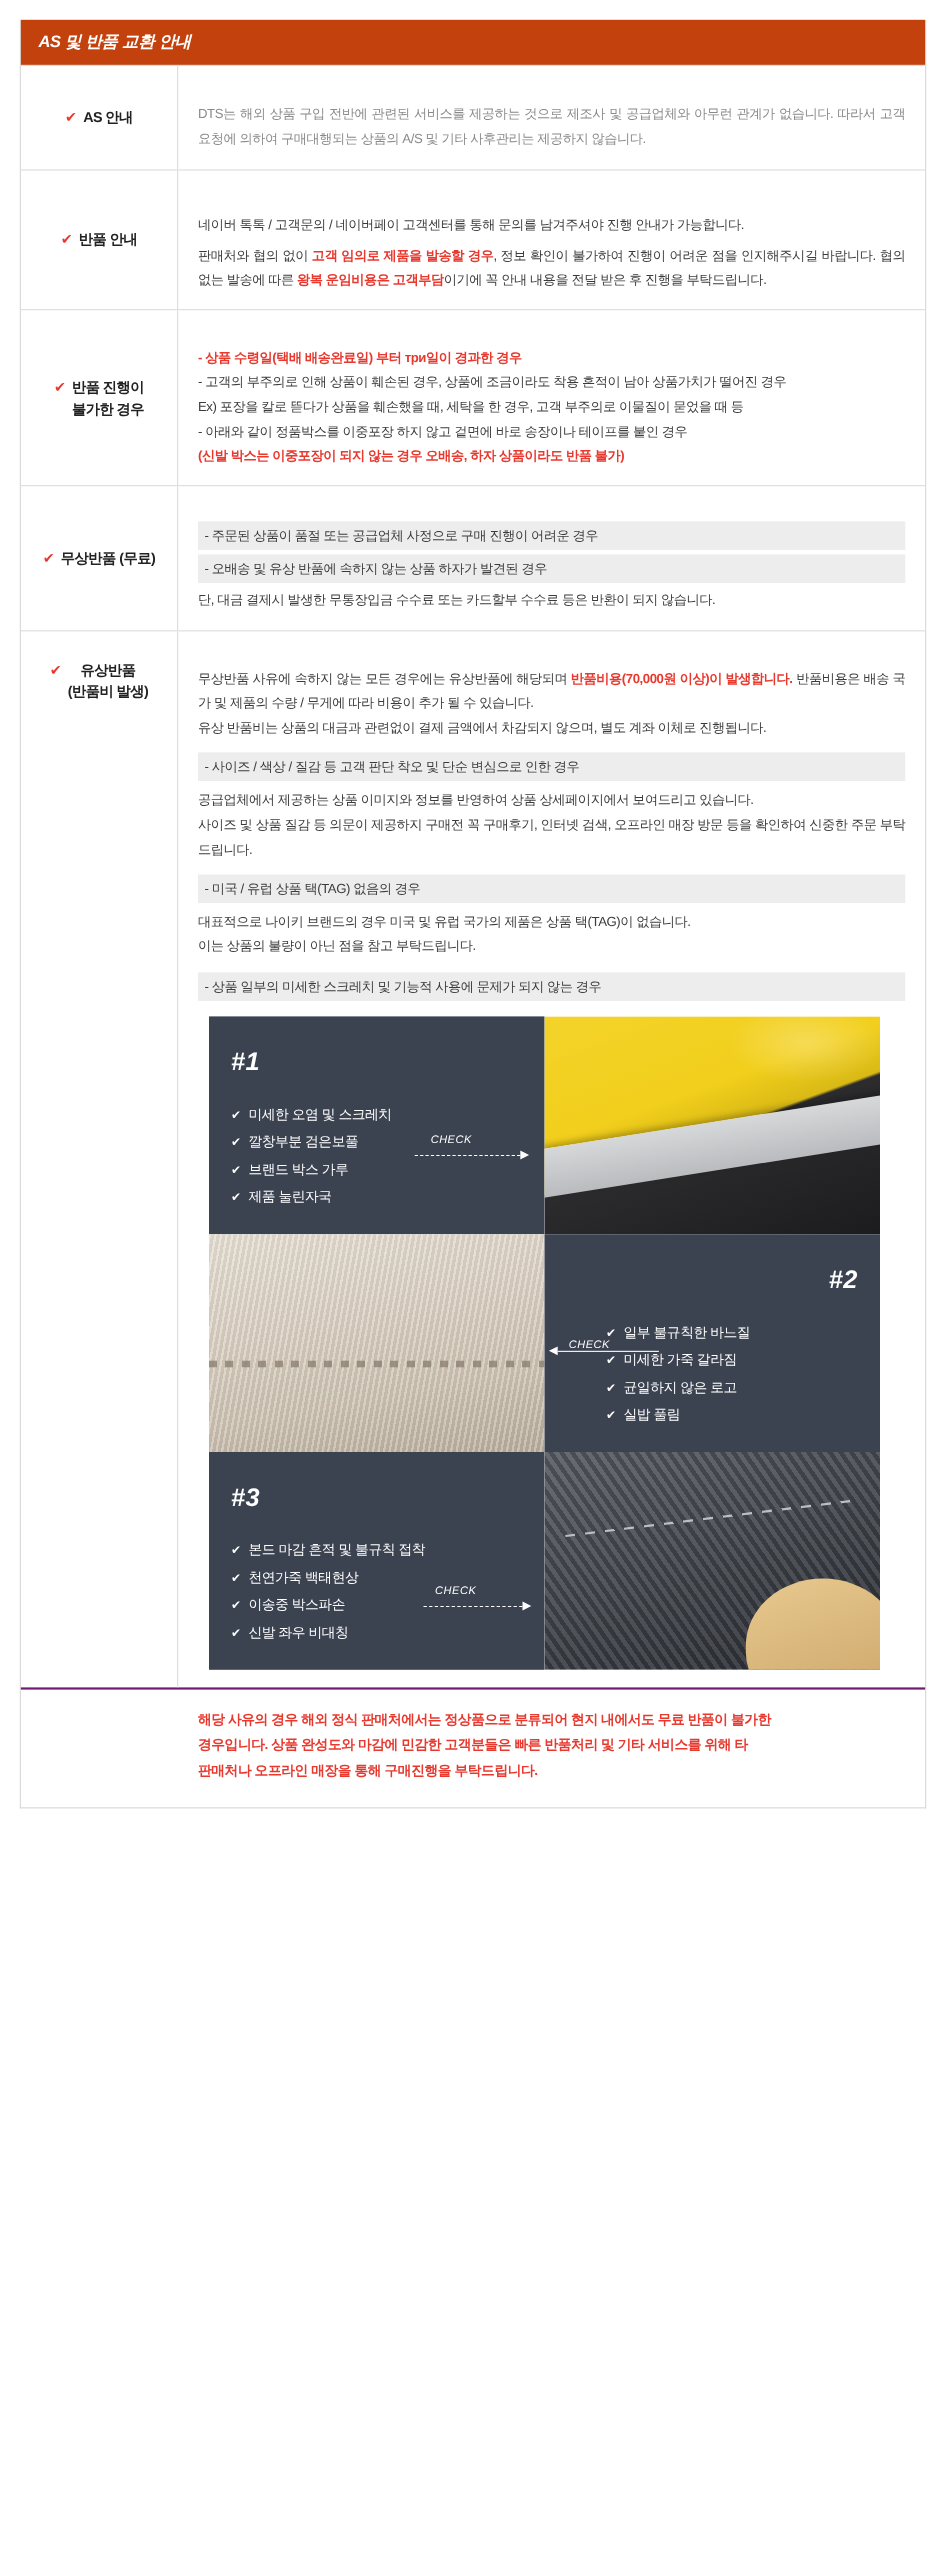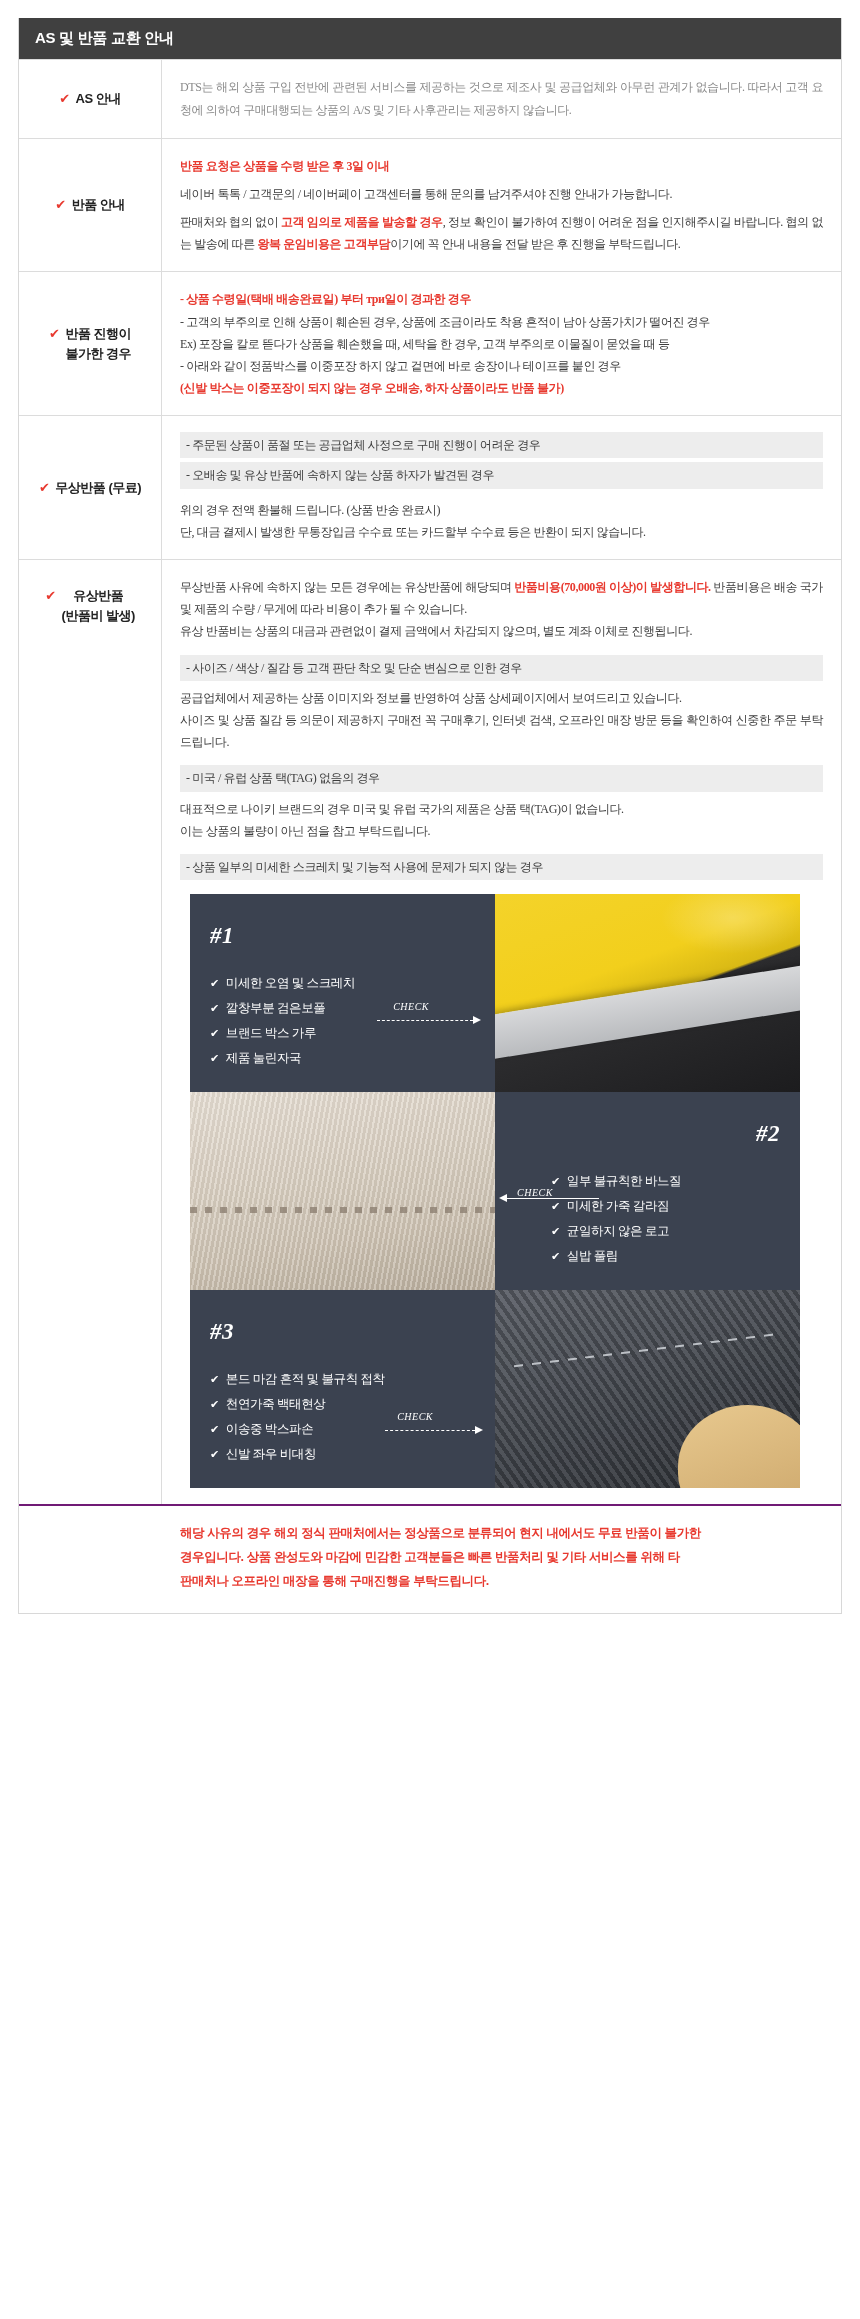--- a/index.html
+++ b/index.html
@@ -16,26 +16,27 @@
     padding: 18px 18px 0 18px;
   }
   .doc {
     width: 824px;
     margin: 0 auto;
     border: 1px solid #d8d8d8;
     border-top: none;
   }
   
   .doc-header {
-    background: #404040;
+    background: #c2410c;
     color: #ffffff;
     font-size: 15px;
     font-weight: bold;
     padding: 11px 16px;
     letter-spacing: -0.3px;
+    font-style: italic;
   }
   
   .row {
     display: flex;
     border-top: 1px solid #dcdcdc;
   }
   .row:first-of-type { border-top: none; }
   .row-label {
     width: 143px;
     flex: 0 0 143px;
@@ -57,26 +58,25 @@
     line-height: 1.5;
   }
   .chk {
     color: #e8392f;
     font-size: 13px;
     font-weight: bold;
     line-height: 1.5;
   }
   .row-body {
     flex: 1 1 auto;
-    padding: 16px 18px 16px 18px;
+    padding: 32px 18px 16px 18px;
     font-size: 12px;
     color: #3b3b3b;
     line-height: 1.85;
     letter-spacing: -0.4px;
-    font-family: Liberation Serif, serif;
   }
   p { margin: 0; }
   .gray { color: #8a8a8a; }
   .red { color: #e8392f; }
   .bold { font-weight: bold; }
   .just { text-align: justify; }
   .mt6 { margin-top: 6px; }
   .mt10 { margin-top: 10px; }
   .line { line-height: 1.9; }
   .hl-block {
@@ -239,21 +239,20 @@
     </div>
 
     <div class="row">
       <div class="row-label">
         <span class="lbl-inner">
           <span class="chk">✔</span>
           <span>반품 안내</span>
         </span>
       </div>
       <div class="row-body">
-        <p class="red bold">반품 요청은 상품을 수령 받은 후 3일 이내</p>
         <p class="mt6">네이버 톡톡 / 고객문의 / 네이버페이 고객센터를 통해 문의를 남겨주셔야 진행 안내가 가능합니다.</p>
         <p class="mt6 just"><span>판매처와 협의 없이 </span><span class="red bold">고객 임의로 제품을 발송할 경우</span><span>, 정보 확인이 불가하여 진행이 어려운 점을 인지해주시길 바랍니다. 협의 없는 발송에 따른 </span><span class="red bold">왕복 운임비용은 고객부담</span><span>이기에 꼭 안내 내용을 전달 받은 후 진행을 부탁드립니다.</span></p>
       </div>
     </div>
 
     <div class="row">
       <div class="row-label">
         <span class="lbl-inner">
           <span class="chk">✔</span>
           <span>
@@ -274,21 +273,20 @@
     <div class="row">
       <div class="row-label">
         <span class="lbl-inner">
           <span class="chk">✔</span>
           <span>무상반품 (무료)</span>
         </span>
       </div>
       <div class="row-body">
         <span class="hl-block">- 주문된 상품이 품절 또는 공급업체 사정으로 구매 진행이 어려운 경우</span>
         <span class="hl-block">- 오배송 및 유상 반품에 속하지 않는 상품 하자가 발견된 경우</span>
-        <p class="mt10">위의 경우 전액 환불해 드립니다. (상품 반송 완료시)</p>
         <p>단, 대금 결제시 발생한 무통장입금 수수료 또는 카드할부 수수료 등은 반환이 되지 않습니다.</p>
       </div>
     </div>
 
     <div class="row">
       <div class="row-label" style="align-items:flex-start; padding-top:26px;">
         <span class="lbl-inner">
           <span class="chk">✔</span>
           <span>
             <span style="display:block">유상반품</span>

